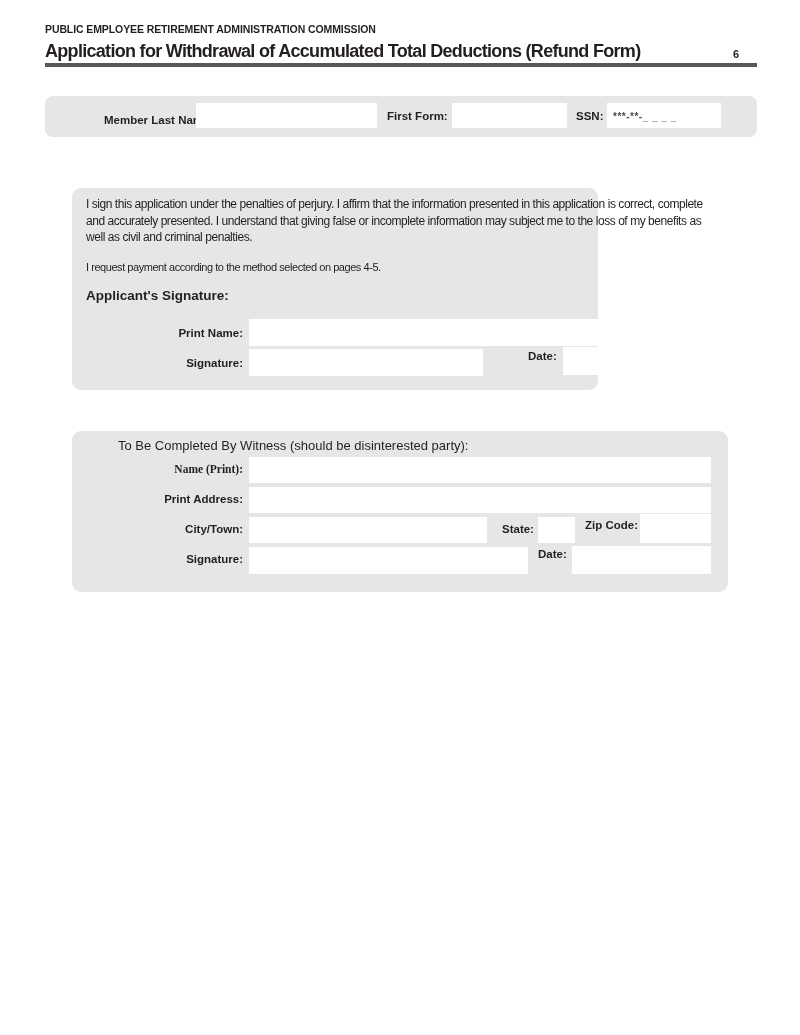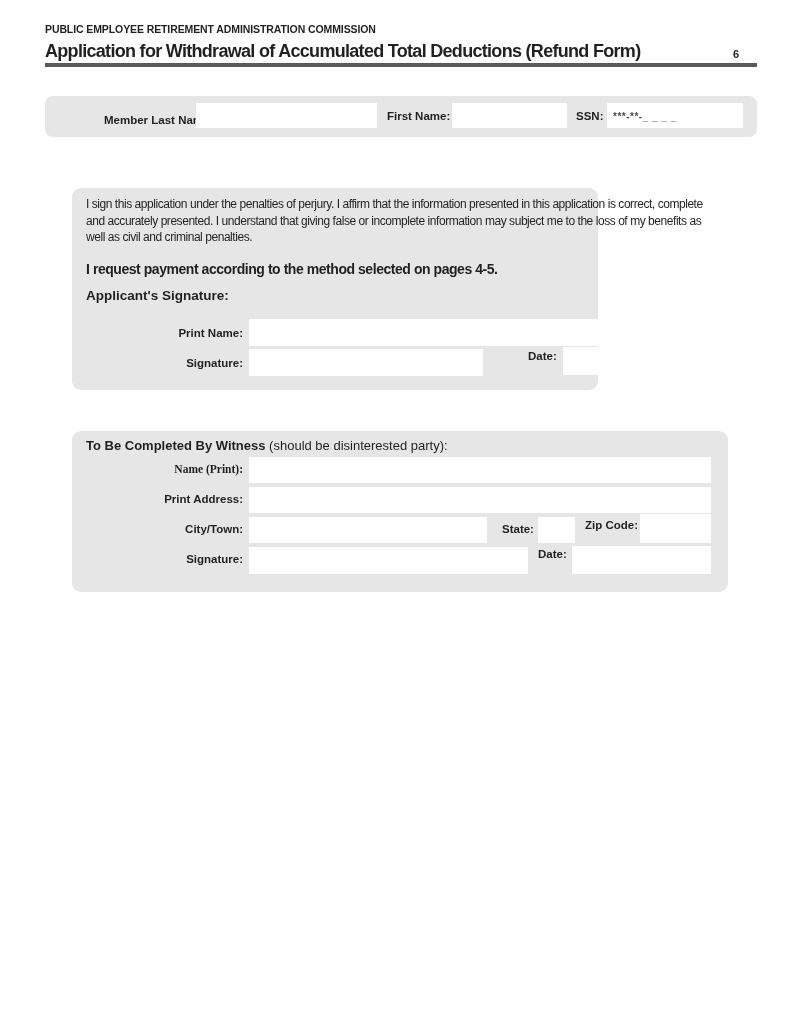--- a/index.html
+++ b/index.html
@@ -17,42 +17,42 @@
   .witness-box{left:72px;top:431px;width:656px;height:161px;}
 
   .lbl{position:absolute;font-size:11.5px;font-weight:bold;white-space:nowrap;}
   .lbl.r{left:0;width:171px;text-align:right;}
 
   .field{position:absolute;background:#ffffff;border:none;outline:none;box-sizing:border-box;
          padding:0 6px;font-family:"Liberation Sans",sans-serif;font-size:12px;color:#231f20;}
   .field.ssn{font-size:10px;font-weight:bold;color:#4a4a4a;letter-spacing:0.5px;padding-top:2px;}
 
   .para{position:absolute;left:14px;top:8px;width:632px;font-size:12px;line-height:16.5px;letter-spacing:-0.45px;}
-  .request{position:absolute;left:14px;top:73px;font-size:14px;letter-spacing:-0.45px;white-space:nowrap;font-weight:bold;}
+  .request{position:absolute;left:14px;top:73px;font-size:11px;letter-spacing:-0.45px;white-space:nowrap;}
   .sec-head{position:absolute;left:14px;top:100px;font-size:13.5px;font-weight:bold;}
   .wit-head{position:absolute;left:14px;top:7px;font-size:13px;white-space:nowrap;}
-  .wit-head .b{font-weight:bold;}
+  .wit-head .b{font-weight:normal;margin-left:32px;}
 </style>
 </head>
 <body>
 
 <div class="page">
 
   <div class="eyebrow">PUBLIC EMPLOYEE RETIREMENT ADMINISTRATION COMMISSION</div>
   <h1 class="title">Application for Withdrawal of Accumulated Total Deductions (Refund Form)</h1>
   <span class="pagenum">6</span>
   <div class="rule"></div>
 
   <div class="panel member-bar">
     <span class="lbl" style="left:39px;top:18px;padding-left:20px;">Member Last Name:</span>
     <input class="field" style="left: 151px; top: 7px; width: 181px; height: 25px;" type="text" value="">
-    <span class="lbl" style="left:342px;top:14px;">First Name:</span>
+    <span class="lbl" style="left:342px;top:14px;">First Form:</span>
     <input class="field" style="left: 407px; top: 7px; width: 115px; height: 25px;" type="text" value="">
     <span class="lbl" style="left:531px;top:14px;text-align:right;">SSN:</span>
-    <input class="field ssn" style="left: 562px; top: 7px; width: 136px; height: 25px;" type="text" value="***-**-_ _ _ _">
+    <input class="field ssn" style="left: 562px; top: 7px; width: 114px; height: 25px;" type="text" value="***-**-_ _ _ _">
   </div>
 
   <div class="panel applicant-box">
     <div class="para">I sign this application under the penalties of perjury. I affirm that the information presented in this application is correct, complete and accurately presented. I understand that giving false or incomplete information may subject me to the loss of my benefits as well as civil and criminal penalties.</div>
     <div class="request">I request payment according to the method selected on pages 4-5.</div>
     <div class="sec-head">Applicant's Signature:</div>
 
     <span class="lbl r" style="top:139px;">Print Name:</span>
     <input class="field" style="left: 177px; top: 131px; width: 462px; height: 27px;" type="text" value="">
 

